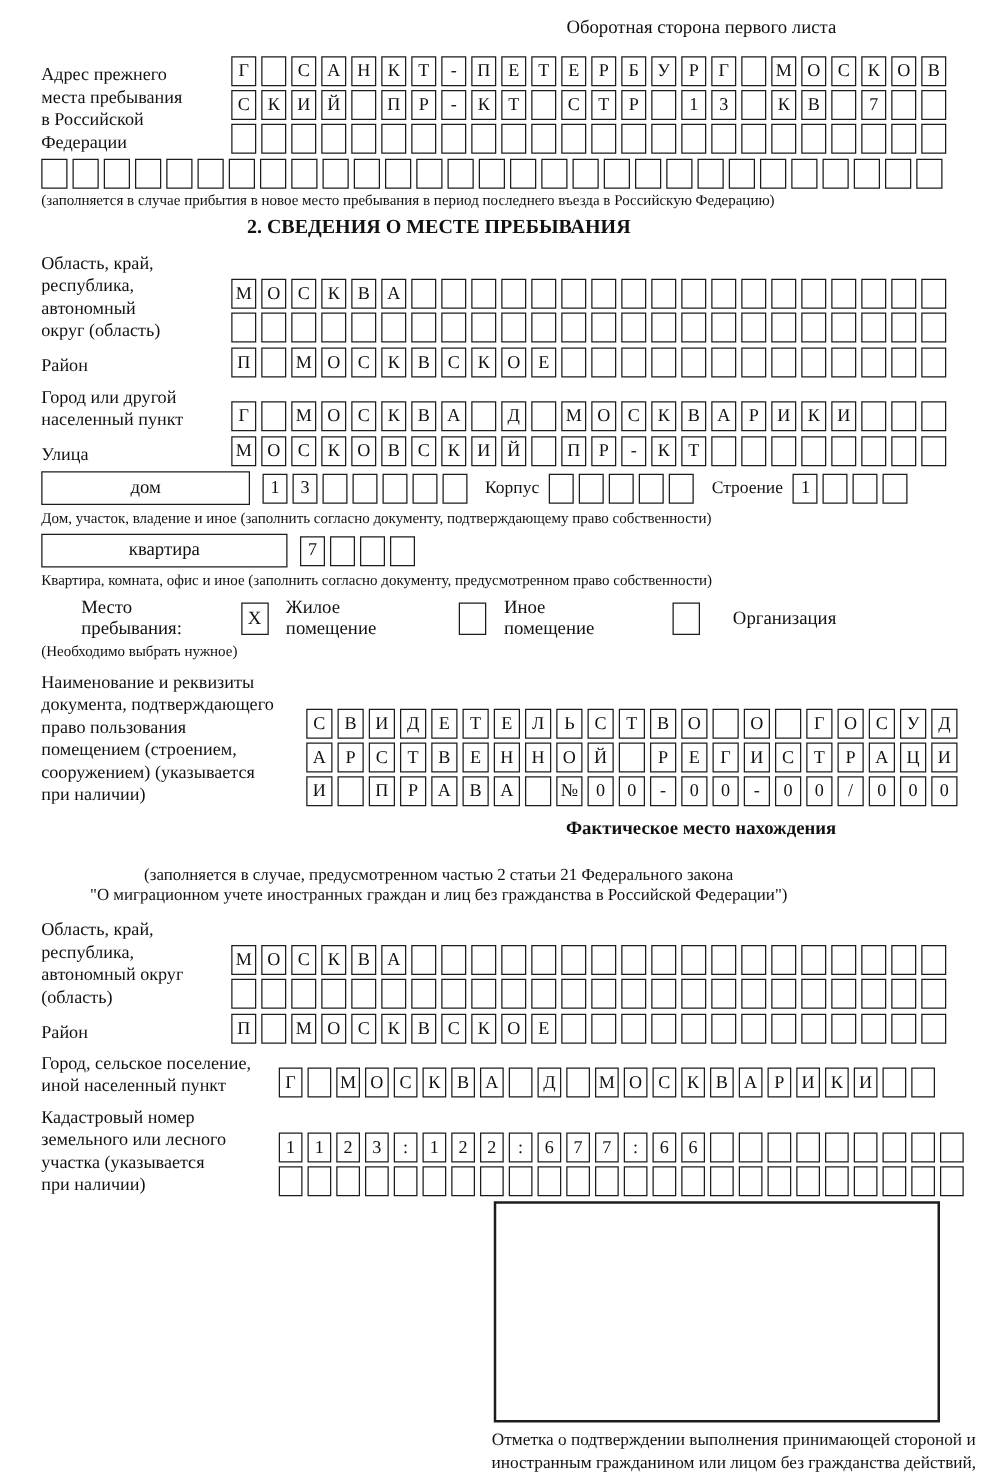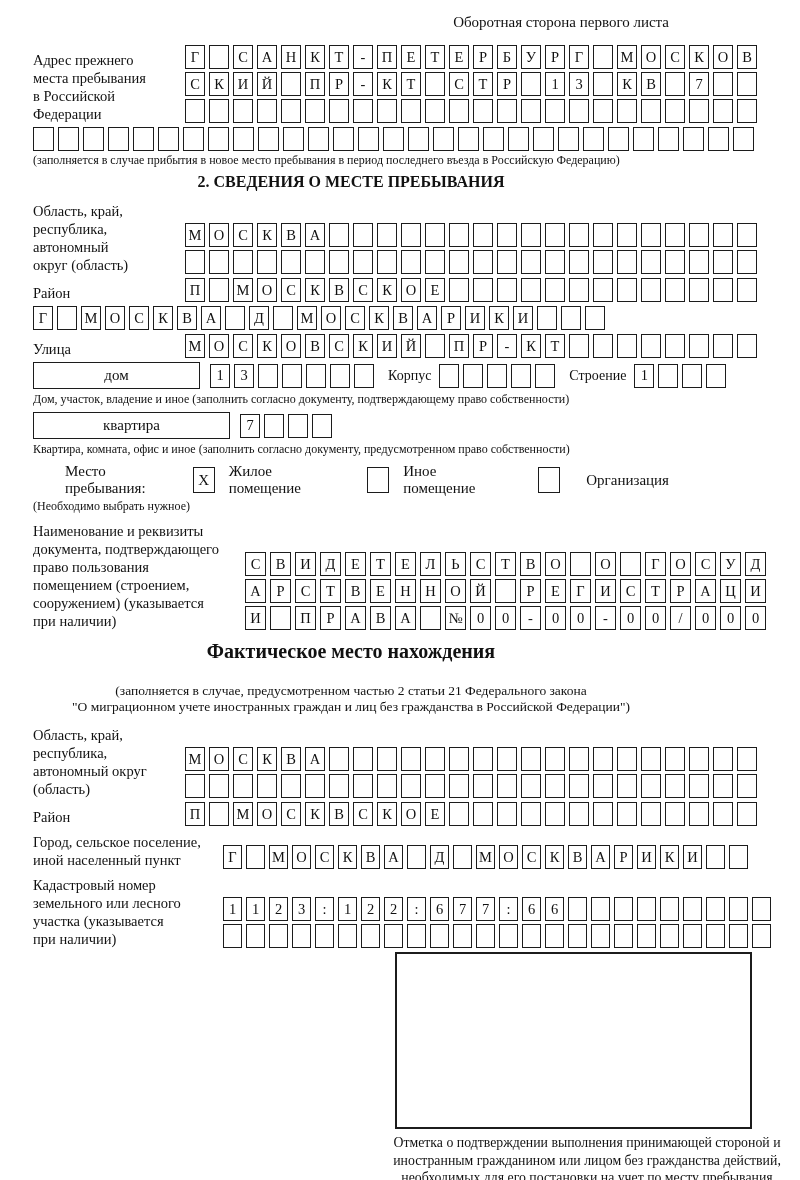--- a/index.html
+++ b/index.html
@@ -27,21 +27,21 @@
     font-size: 14.5px; line-height: 1; background: #fff;
   }
   .c29 .cell { width: 21px; }
   .c21 .cell { width: 21px; }
   .c19 .cell { width: 19px; }
 
   .fullrow { margin: 2px 0 2px 0; }
 
   .caption { text-align: left; font-size: 12px; margin: 1px 0 5px 0; }
   .section-title { text-align: center; font-weight: bold; font-size: 16px; margin: 4px 0 8px 0; }
-  .sub-title { text-align: center; font-weight: bold; font-size: 20px; margin: 10px 0 8px 0; }
+  .sub-title { text-align: right; font-weight: bold; font-size: 15px; margin: 10px 0 8px 0; }
   .note-line { text-align: center; font-size: 13.5px; }
   .notes { margin-bottom: 8px; margin-top: 20px; }
 
   .inline-row { display: flex; align-items: center; margin-bottom: 3px; text-align: right; }
   .wide-box {
     flex: none; height: 27px; border: 1.5px solid #1c1c1c;
     display: flex; align-items: center; justify-content: center; font-size: 15px;
   }
   .box-dom { width: 167px; margin-right: 10px; }
   .box-kv  { width: 197px; margin-right: 10px; }
@@ -278,20 +278,22 @@
         <div class="cell"></div>
         <div class="cell"></div>
         <div class="cell"></div>
         <div class="cell"></div>
         <div class="cell"></div>
         <div class="cell"></div>
       </div>
   </div>
 
   <div class="field">
+    <div class="flabel">Город или другой
+населенный пункт</div>
     <div class="cells">
         <div class="cell">Г</div>
         <div class="cell"></div>
         <div class="cell">М</div>
         <div class="cell">О</div>
         <div class="cell">С</div>
         <div class="cell">К</div>
         <div class="cell">В</div>
         <div class="cell">А</div>
         <div class="cell"></div>

